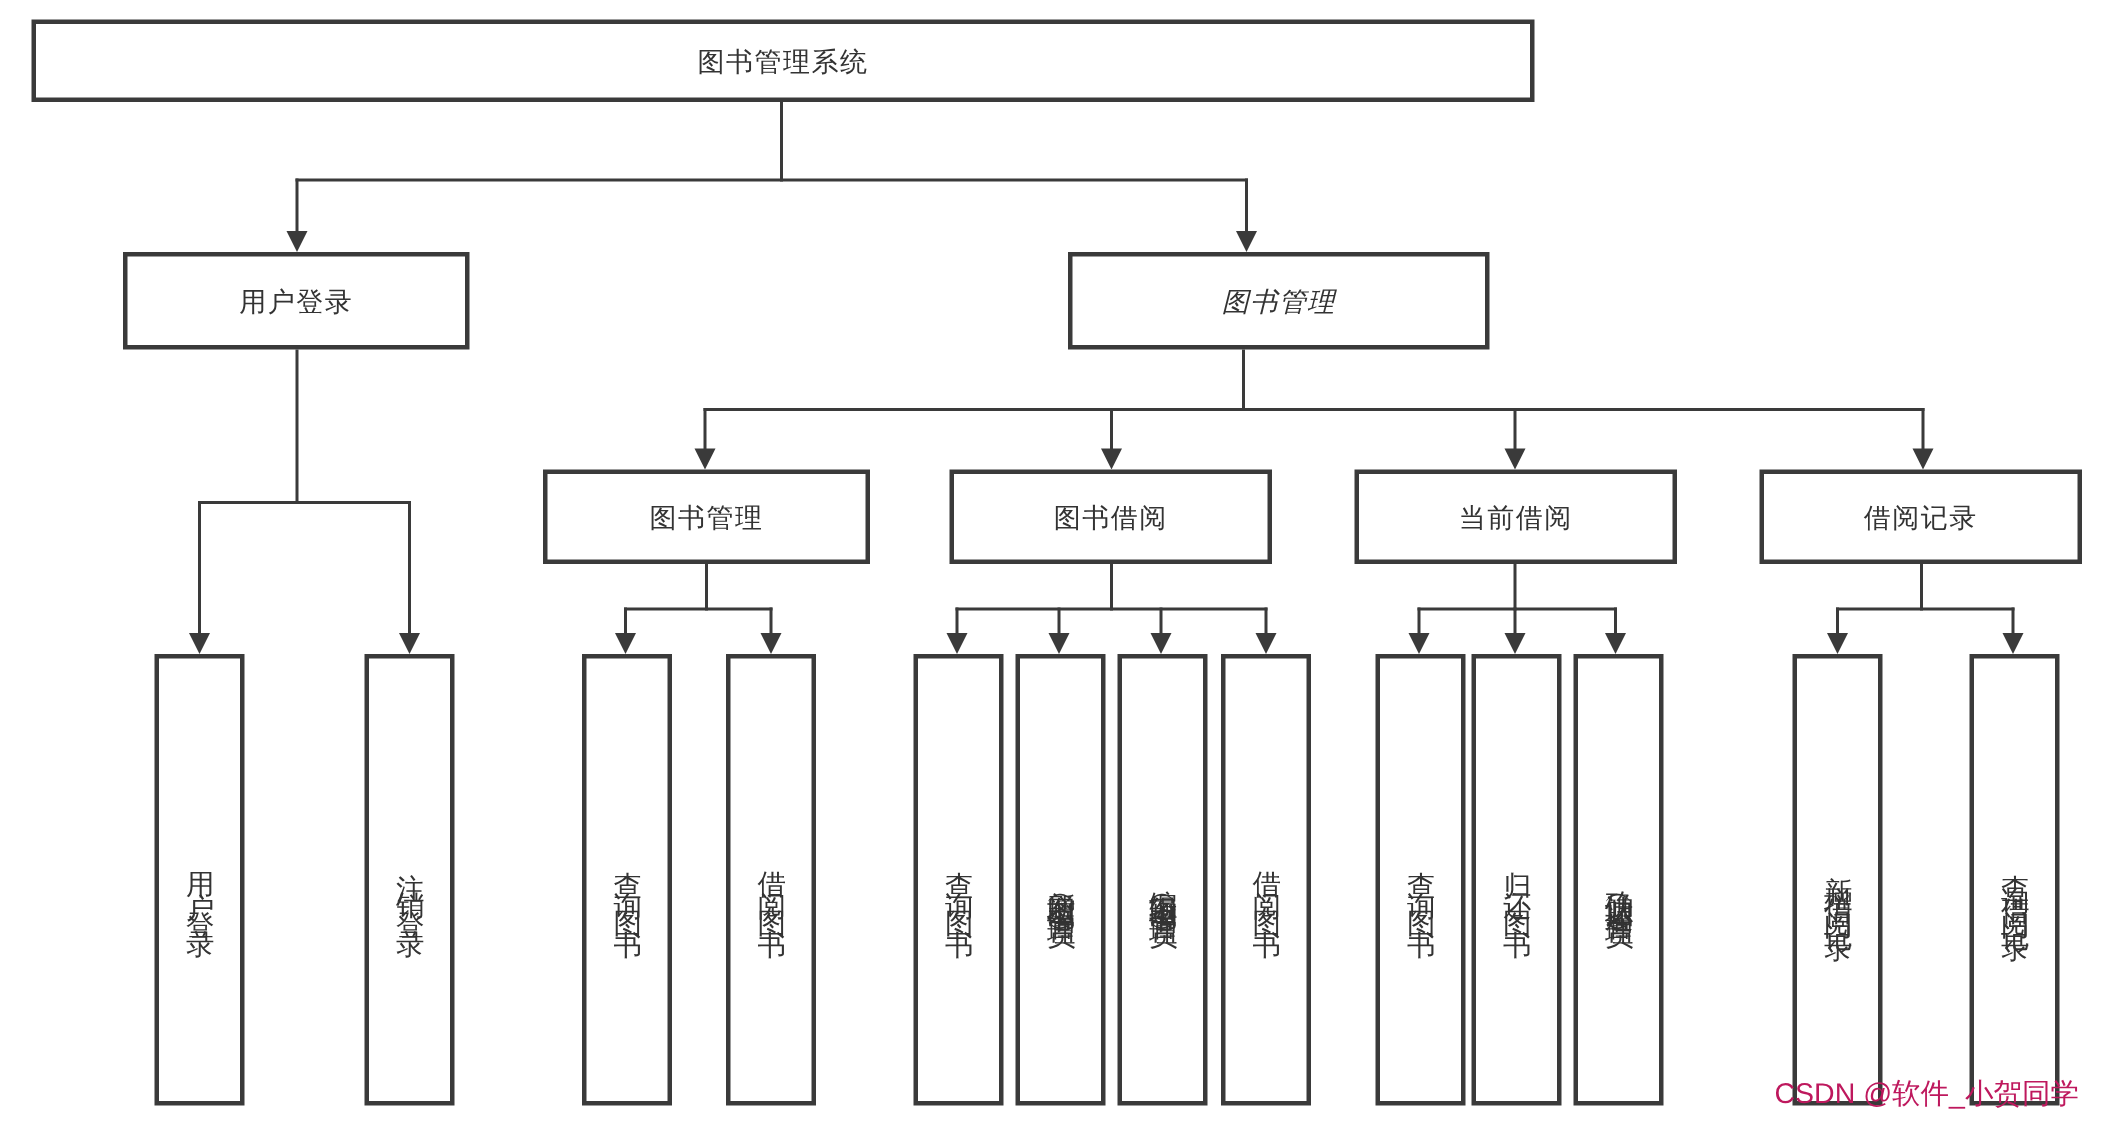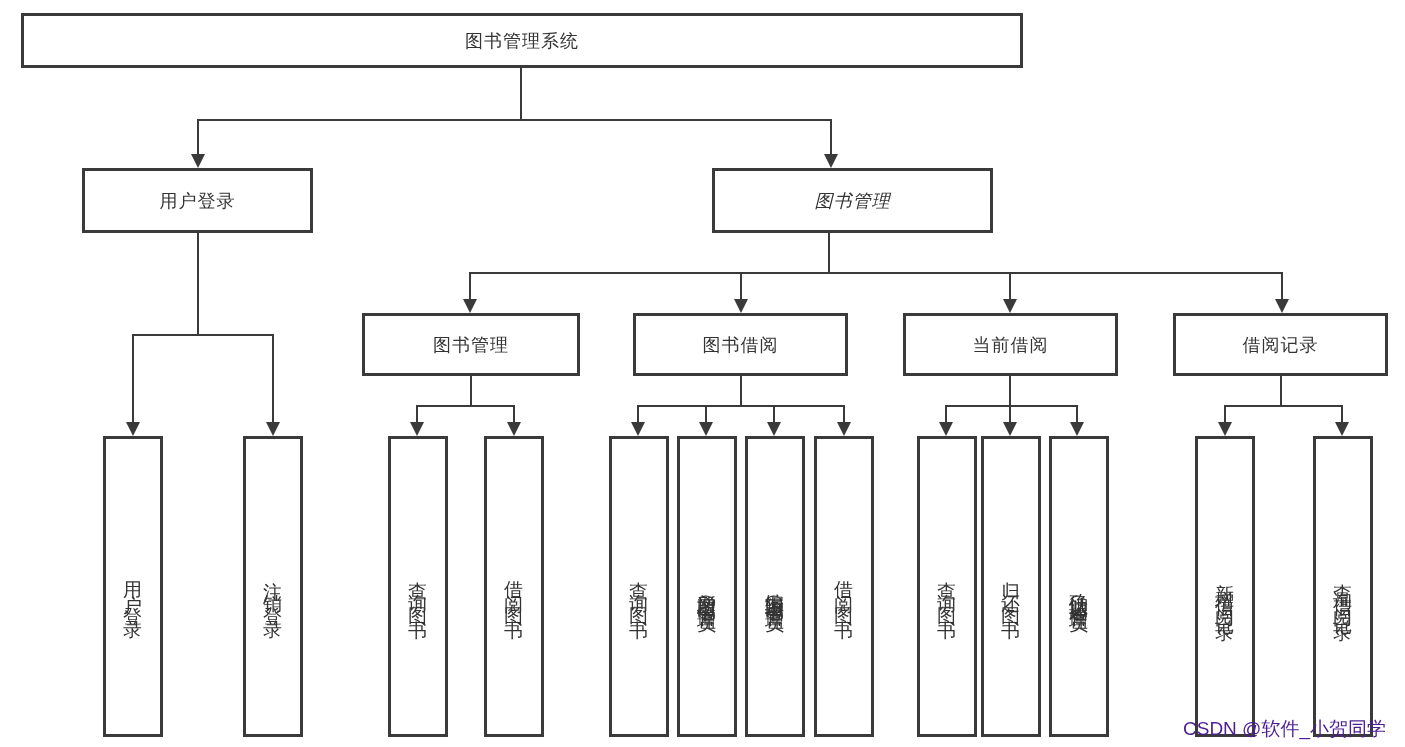--- a/index.html
+++ b/index.html
@@ -43,21 +43,21 @@
     position:absolute;
     width:0;height:0;
     border-left:7px solid transparent;
     border-right:7px solid transparent;
     border-top:14px solid #3a3a3a;
   }
   .watermark{
     position:absolute;
     left:1183px;top:716px;
     font-size:19px;
-    color:#4c1d95;
+    color:#be185d;
     white-space:nowrap;
   }
 </style>
 </head>
 <body>
 
 <div class="canvas">
 
   <div class="box" style="left:21px;top:13px;width:1002px;height:55px;">
     <span>图书管理系统</span>

